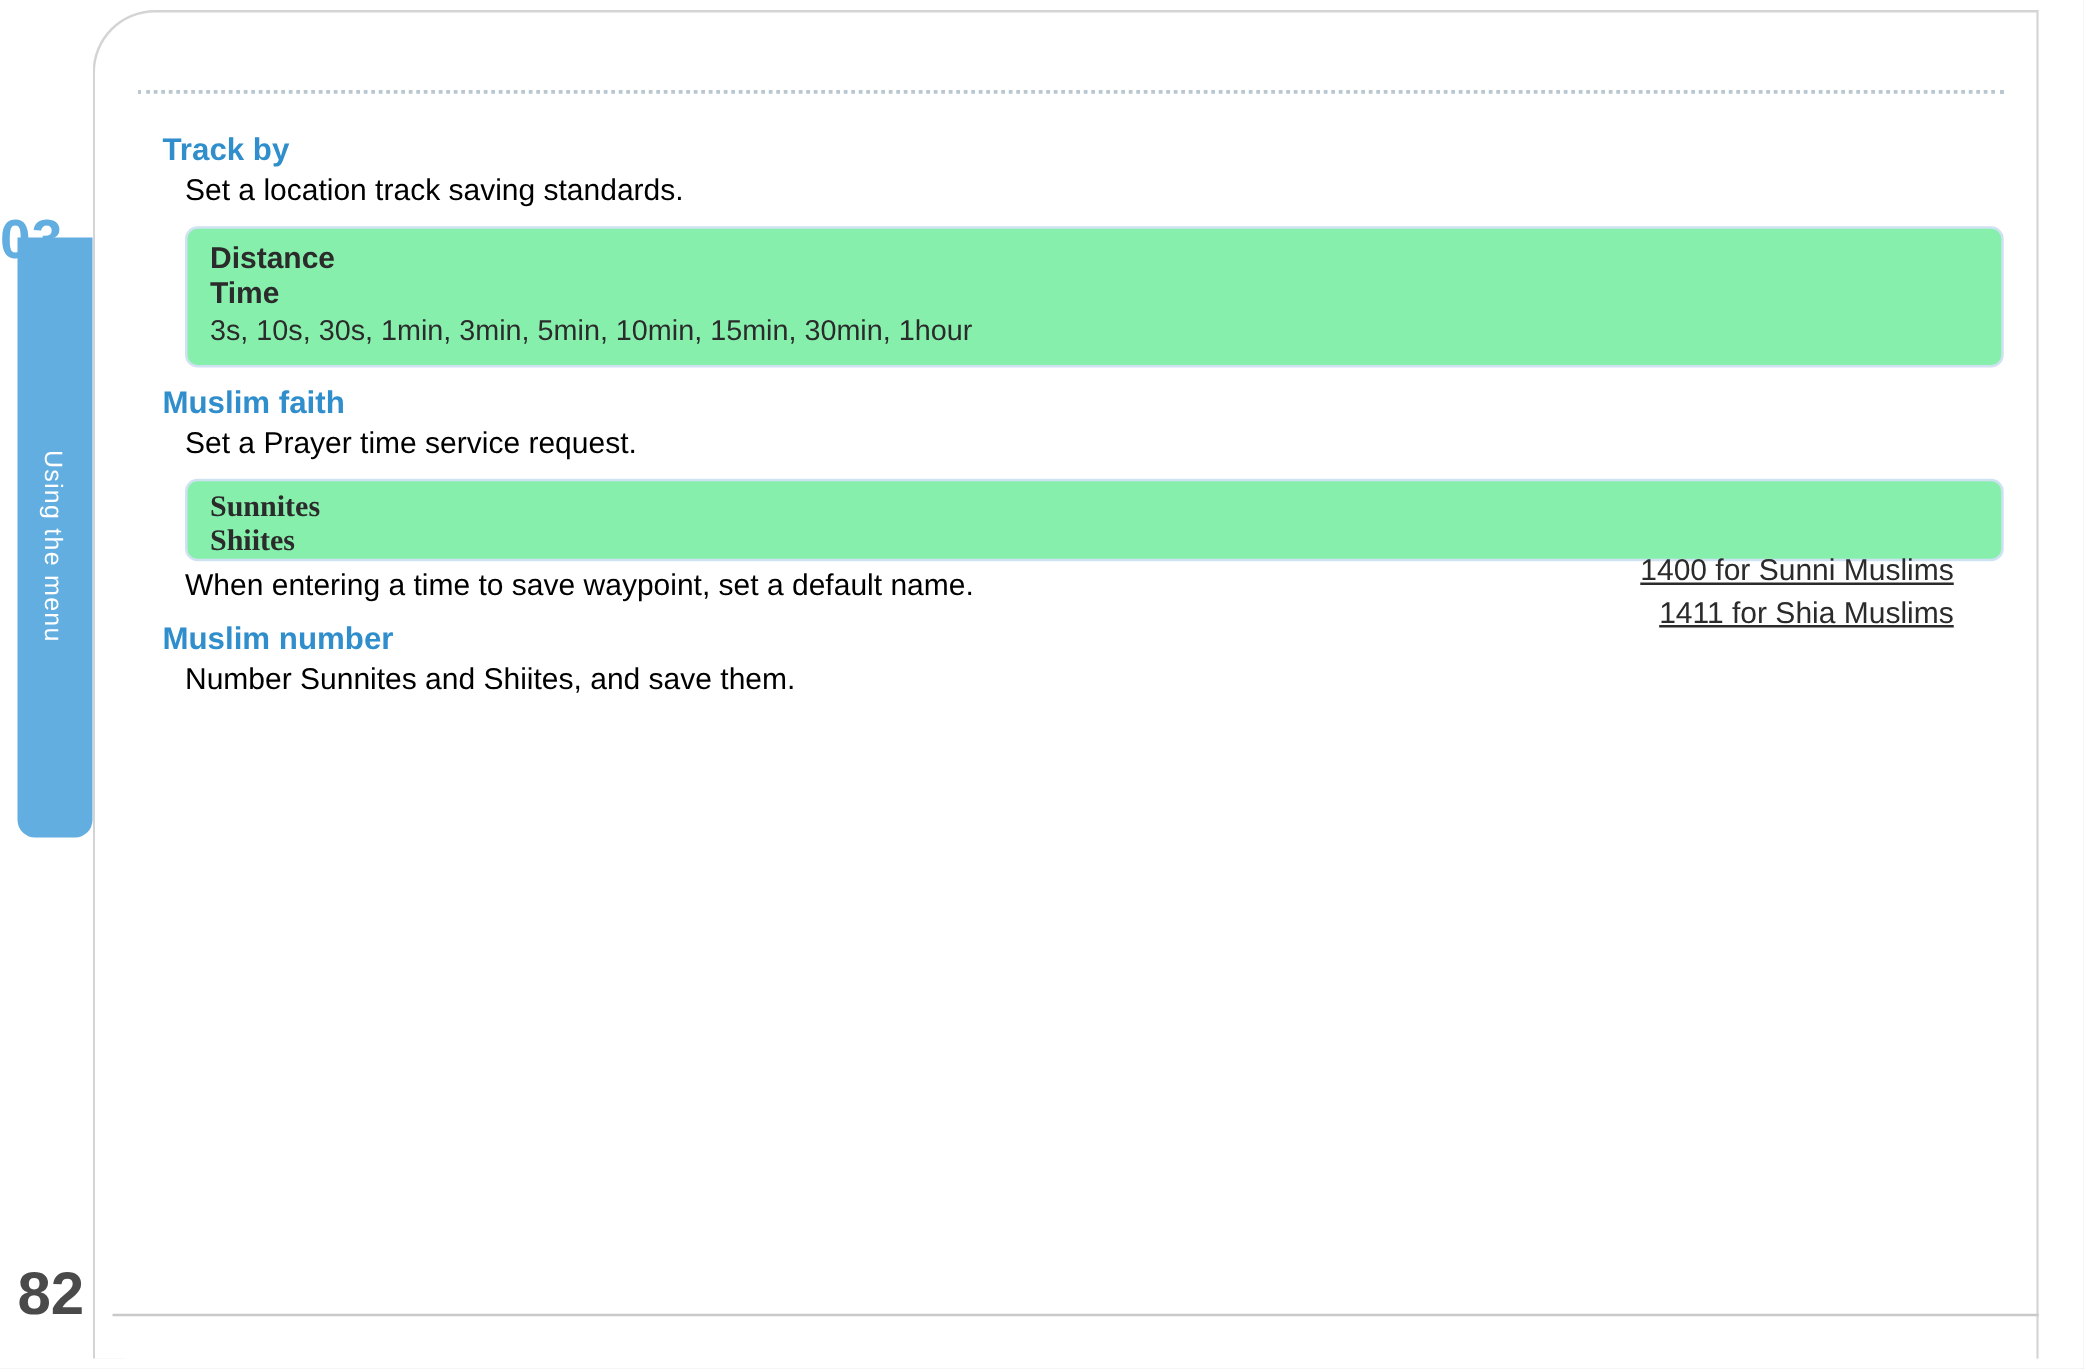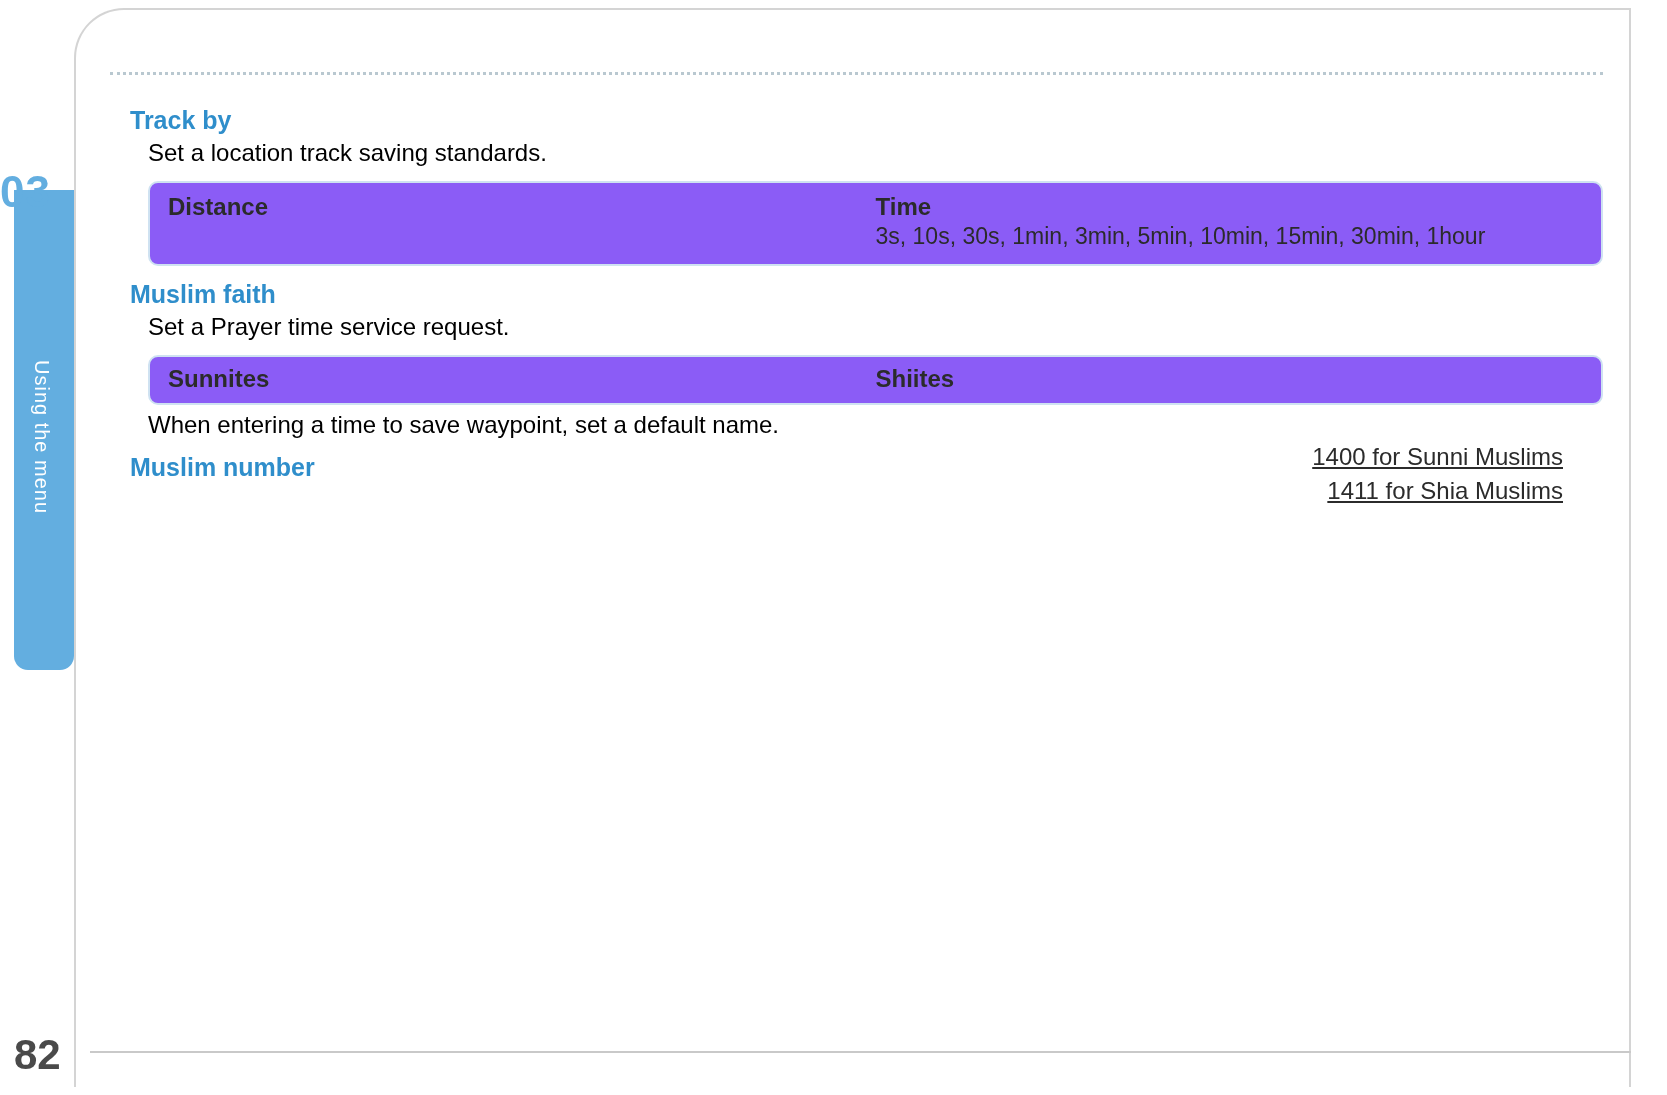--- a/index.html
+++ b/index.html
@@ -48,22 +48,22 @@
       top: 360px;
       writing-mode: vertical-rl;
       color: #ffffff;
       font-size: 20px;
       letter-spacing: 1px;
       z-index: 2;
     }
     .page-num {
       position: absolute;
       left: 14px;
-      bottom: 16px;
-      font-size: 42px;
+      bottom: 32px;
+      font-size: 48px;
       font-weight: bold;
       color: #4a4a4a;
     }
     .bottom-rule {
       position: absolute;
       left: 90px;
       right: 36px;
       bottom: 42px;
       height: 2px;
       background: #c9c9c9;
@@ -92,36 +92,37 @@
       font-size: 24px;
       margin-left: 18px;
       margin-top: 4px;
     }
     .option-box {
       border: 2px solid #cfe2f1;
       border-radius: 10px;
       margin: 14px 0 6px 18px;
       padding: 10px 18px 14px 18px;
       display: flex;
-      background: #8b5cf6;
+      background: #86efac;
+      flex-direction: column;
     }
     .option-col {
       flex: 1;
     }
     .opt-label {
       font-weight: bold;
       color: #2b2b2b;
       font-size: 24px;
     }
     .opt-values {
       color: #2b2b2b;
       font-size: 23px;
       margin-top: 2px;
     }
-    .option-box.single-row { padding: 8px 18px 10px 18px; }
+    .option-box.single-row { padding: 8px 18px 0 18px; font-family: Liberation Serif, serif; }
     .float-note {
       position: absolute;
       top: 348px;
       right: 40px;
       text-align: right;
       color: #2b2b2b;
       font-size: 24px;
       line-height: 1.4;
       text-decoration: underline;
     }
@@ -158,19 +159,20 @@
       <div class="opt-label">Sunnites</div>
     </div>
     <div class="option-col">
       <div class="opt-label">Shiites</div>
     </div>
   </div>
 
   <div class="section-desc">When entering a time to save waypoint, set a default name.</div>
 
   <div class="section-title">Muslim number</div>
+  <div class="section-desc">Number Sunnites and Shiites, and save them.</div>
 
   <div class="float-note">
     <div>1400 for Sunni Muslims</div>
     <div>1411 for Shia Muslims</div>
   </div>
 
 </div>
 
 </body></html>

